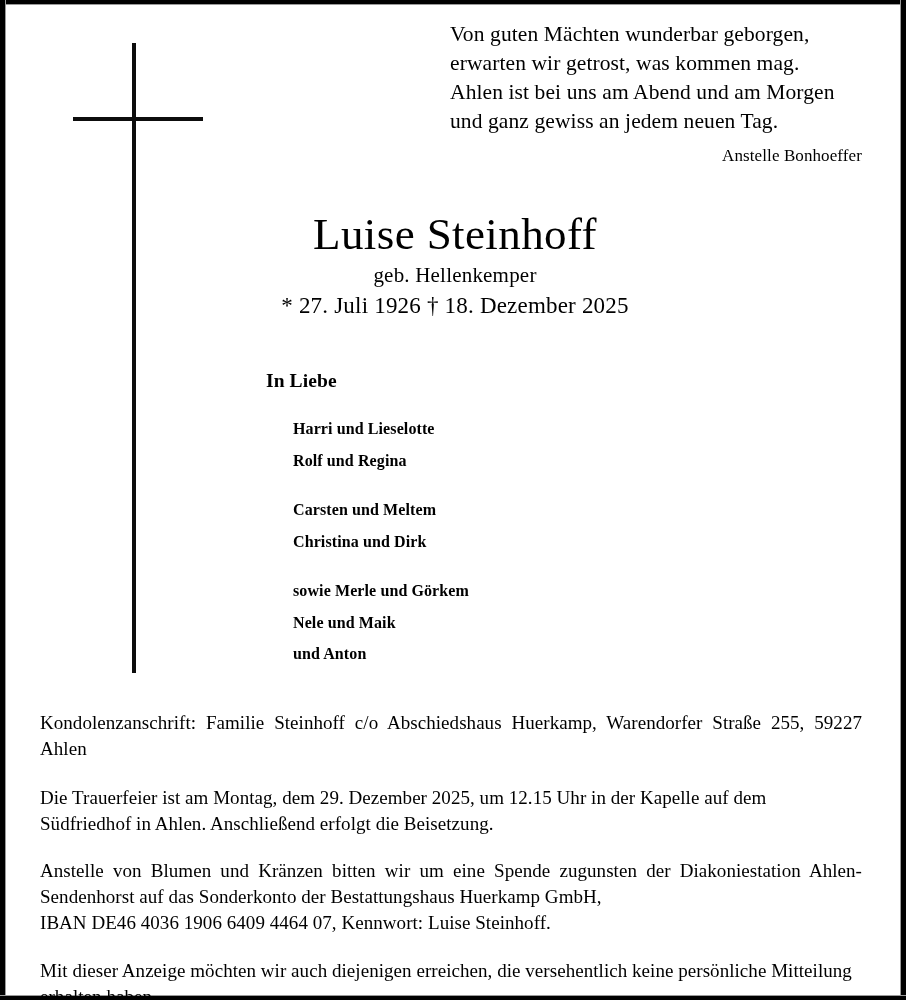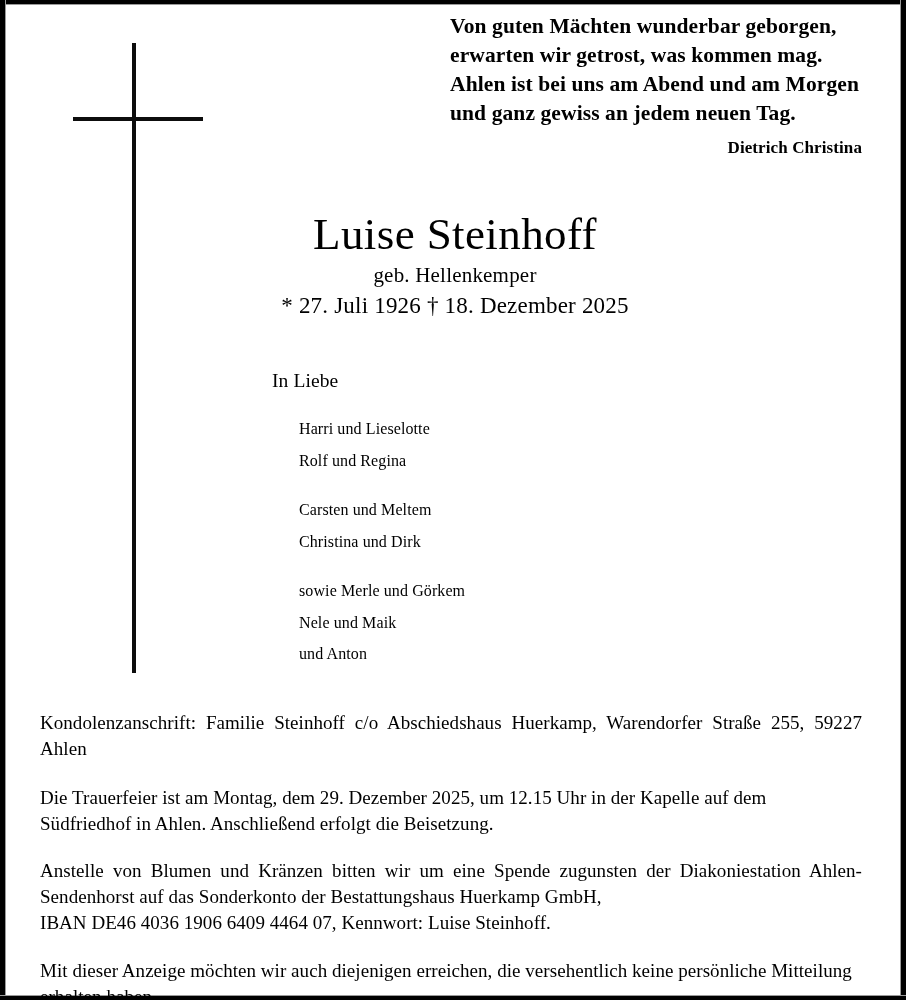--- a/index.html
+++ b/index.html
@@ -93,23 +93,22 @@
     top: 74px;
     width: 130px;
     height: 4px;
     background: #0d0d0d;
   }
 
   
   .poem {
     position: absolute;
     left: 450px;
-    top: 12px;
+    top: 20px;
     width: 412px;
-    font-weight: bold;
   }
   .poem-line {
     font-size: 21.5px;
     line-height: 29px;
     white-space: nowrap;
     letter-spacing: 0.1px;
   }
   .poem-attrib {
     text-align: right;
     font-size: 17px;
@@ -140,23 +139,24 @@
   }
   .life-dates {
     font-size: 23px;
     line-height: 32px;
     letter-spacing: 0.2px;
   }
 
   
   .mourners {
     position: absolute;
-    left: 272px;
+    left: 266px;
     top: 367px;
     width: 360px;
+    font-weight: bold;
   }
   .mourners-intro {
     font-size: 19.5px;
     line-height: 28px;
     letter-spacing: 0.1px;
   }
   .mourner-group {
     margin-top: 18px;
   }
   .mourner-line {
@@ -205,21 +205,21 @@
   <div class="cross">
     <div class="cross-vertical"></div>
     <div class="cross-horizontal"></div>
   </div>
 
   <div class="poem">
     <div class="poem-line">Von guten Mächten wunderbar geborgen,</div>
     <div class="poem-line">erwarten wir getrost, was kommen mag.</div>
     <div class="poem-line">Ahlen ist bei uns am Abend und am Morgen</div>
     <div class="poem-line">und ganz gewiss an jedem neuen Tag.</div>
-    <div class="poem-attrib">Dietrich Christina</div>
+    <div class="poem-attrib">Anstelle Bonhoeffer</div>
   </div>
 
   <div class="name-block">
     <div class="deceased-name">Luise Steinhoff</div>
     <div class="maiden-name">geb. Hellenkemper</div>
     <div class="life-dates">* 27. Juli 1926   † 18. Dezember 2025</div>
   </div>
 
   <div class="mourners">
     <div class="mourners-intro">In Liebe</div>

